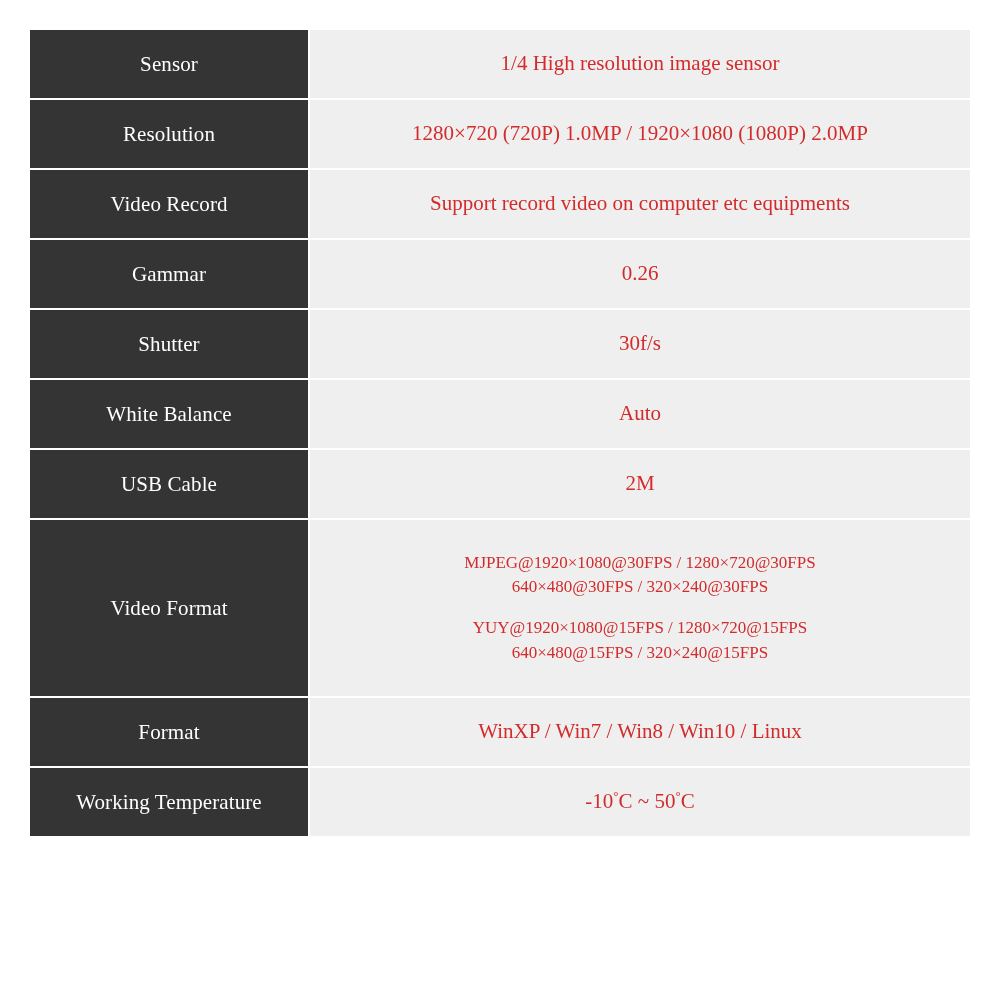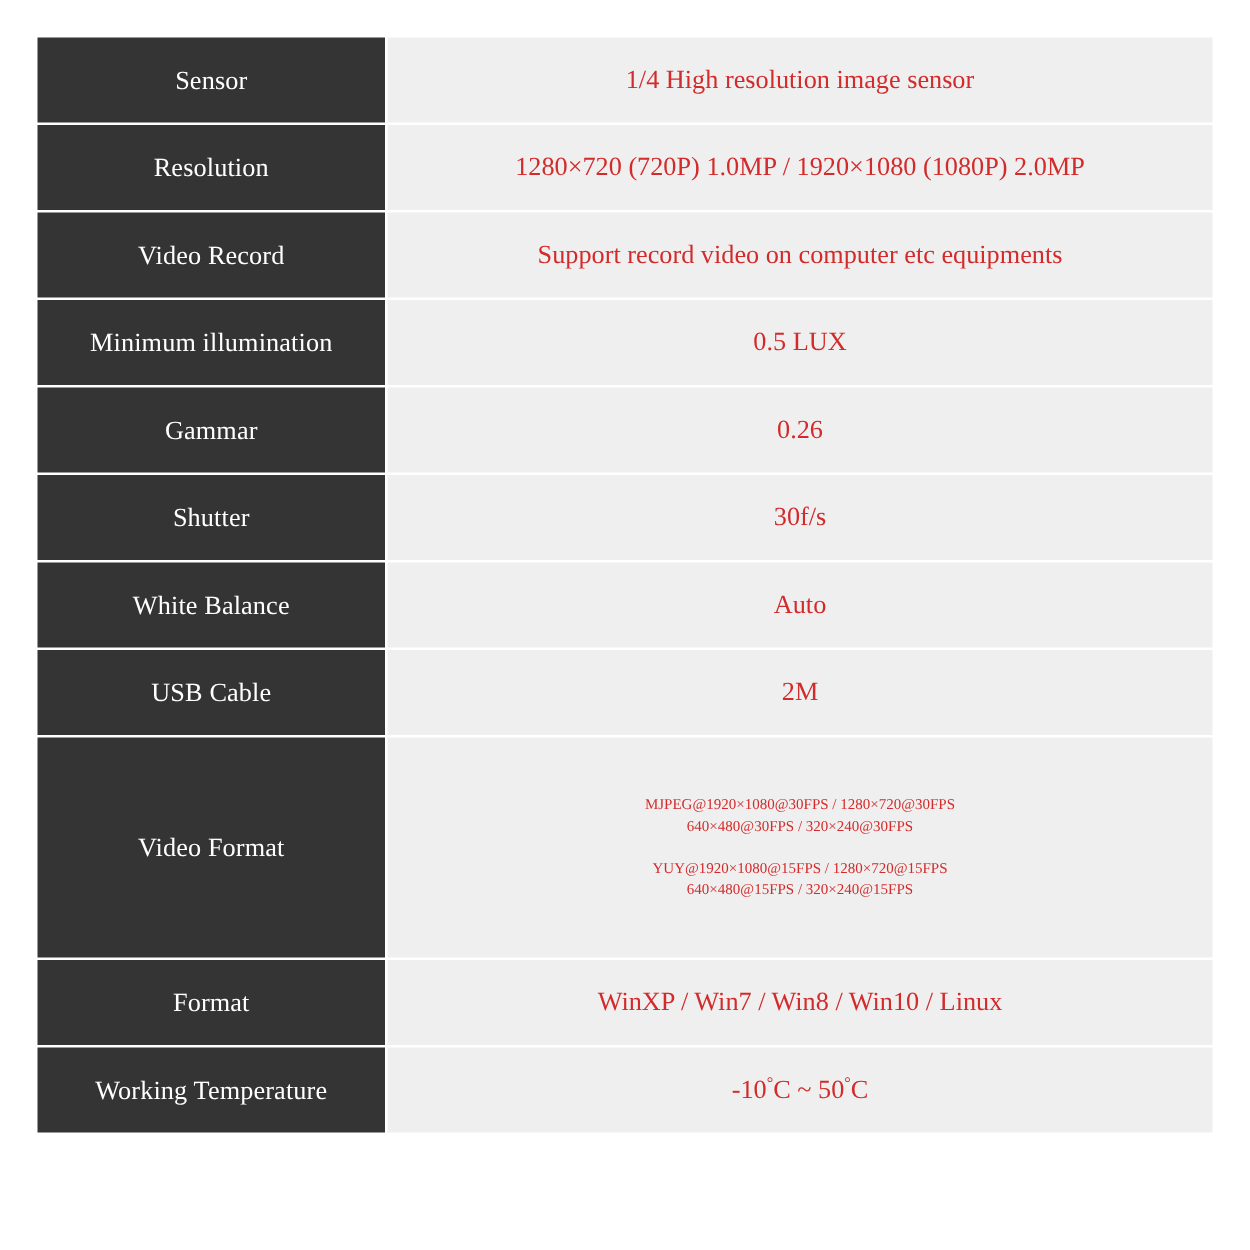--- a/index.html
+++ b/index.html
@@ -68,21 +68,21 @@
   .spec-row.h-standard .spec-value {
     height: 68px;
   }
 
   .spec-row.h-tall .spec-label,
   .spec-row.h-tall .spec-value {
     height: 176px;
   }
 
   .spec-value.multiline {
-    font-size: 12px;
+    font-size: 17px;
     line-height: 1.45;
   }
 
   .vf-block {
     display: block;
   }
 
   .vf-gap {
     height: 16px;
   }
@@ -111,24 +111,20 @@
   <div class="spec-row h-standard">
     <div class="spec-label">Resolution</div>
     <div class="spec-value">1280×720 (720P) 1.0MP / 1920×1080 (1080P) 2.0MP</div>
   </div>
 
   <div class="spec-row h-standard">
     <div class="spec-label">Video Record</div>
     <div class="spec-value">Support record video on computer etc equipments</div>
   </div>
 
-  <div class="spec-row h-standard">
-    <div class="spec-label">Minimum illumination</div>
-    <div class="spec-value">0.5 LUX</div>
-  </div>
 
   <div class="spec-row h-standard">
     <div class="spec-label">Gammar</div>
     <div class="spec-value">0.26</div>
   </div>
 
   <div class="spec-row h-standard">
     <div class="spec-label">Shutter</div>
     <div class="spec-value">30f/s</div>
   </div>

